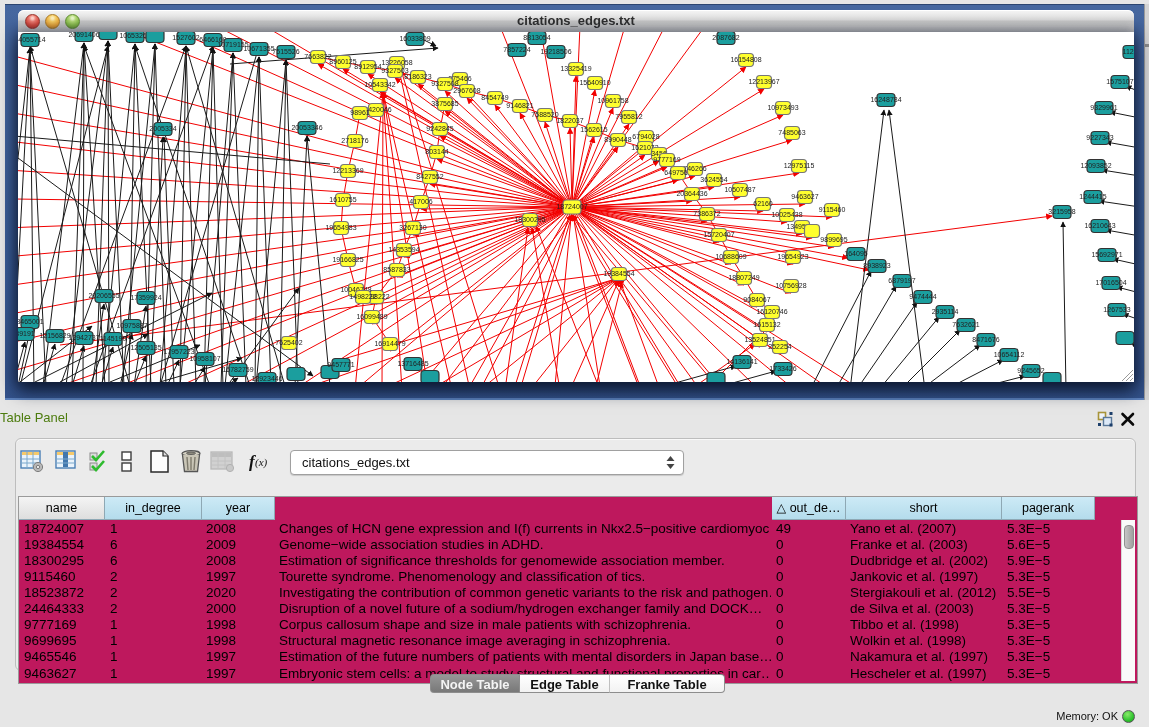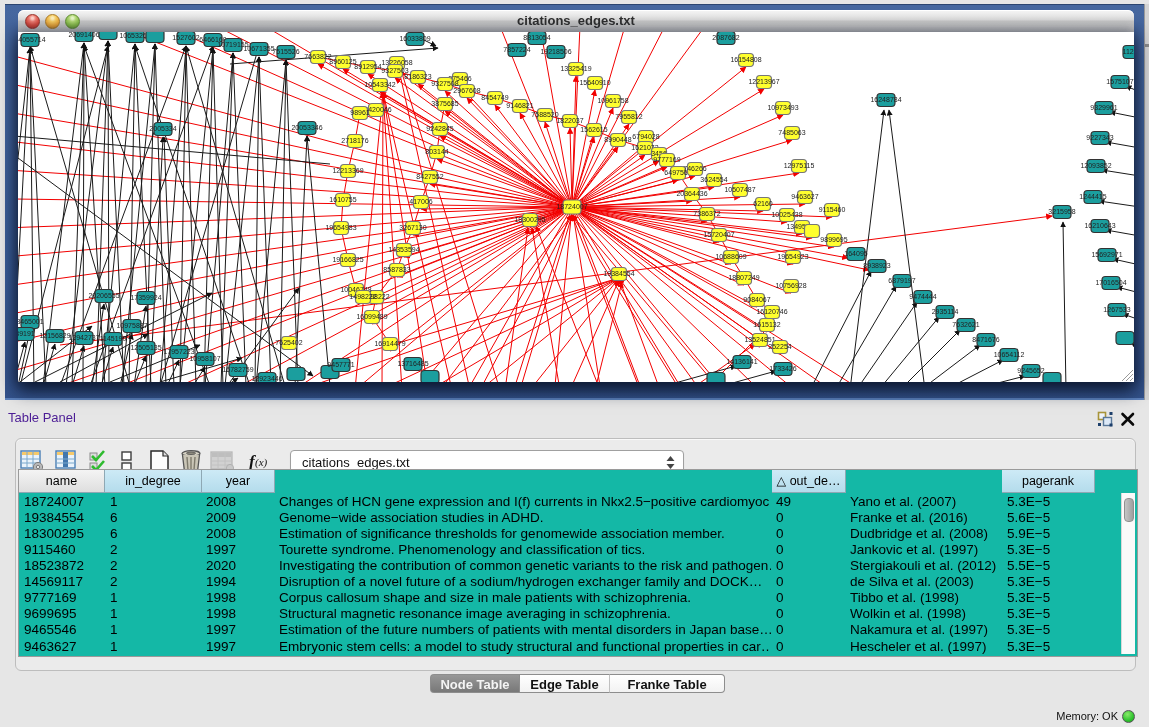--- a/index.html
+++ b/index.html
@@ -19,32 +19,32 @@
         background:linear-gradient(#f6f6f6,#dcdcdc 45%,#c9c9c9 50%,#cfcfcf);
         border-bottom:1px solid #8e8e8e;box-shadow:inset 0 1px 0 #fff;}
   #tbar .tt{position:absolute;left:0;right:0;top:3px;text-align:center;
         font-size:13px;font-weight:bold;color:#303030;}
   .tl{position:absolute;top:4px;width:13px;height:13px;border-radius:50%;}
   #tl1{left:7px;background:radial-gradient(circle at 50% 25%,#ffd5cd 8%,#ee7b70 30%,#d94b40 60%,#ad352c);border:0.5px solid #9d352d;}
   #tl2{left:27px;background:radial-gradient(circle at 50% 25%,#fdf0c0 8%,#f8ce62 30%,#eda93c 60%,#bd7f26);border:0.5px solid #ad7d28;}
   #tl3{left:47px;background:radial-gradient(circle at 50% 25%,#e8f7cb 8%,#b3da75 30%,#8abf4b 60%,#649434);border:0.5px solid #639036;}
   
   
-  #tp-label{position:absolute;left:8px;top:410px;font-size:13px;color:#4c1d95;}
+  #tp-label{position:absolute;left:0;top:410px;font-size:13px;color:#4d7c0f;}
   #tp-icons{position:absolute;right:12px;top:411px;}
   #panel{position:absolute;left:15px;top:438px;width:1119px;height:231px;
          background:#ebebeb;border:1px solid #bdbdbd;border-radius:6px;
          box-shadow:inset 0 1px 0 rgba(255,255,255,.7);}
   
   #tbox{position:absolute;left:2px;top:11px;height:24px;width:1100px;}
   .dd{position:absolute;left:272px;top:0px;width:392px;height:23px;background:#fff;
       border:1px solid #a0a0a0;border-radius:4px;box-shadow:0 1px 1px rgba(0,0,0,.15);}
   .dd .t{position:absolute;left:11px;top:4px;font-size:13px;color:#111;}
   
-  #tbl{position:absolute;left:2px;top:30px;width:1118px;height:186px;background:#14b8a6;
+  #tbl{position:absolute;left:2px;top:57px;width:1118px;height:186px;background:#be185d;
        border:1px solid #9a9a9a;overflow:hidden;}
   .hrow{position:absolute;left:0;top:0px;height:23px;width:100%;font-size:12.5px;}
   .hc{position:absolute;top:0;height:22px;background:linear-gradient(#cdeaf6,#b4dcec);
       border-bottom:1px solid #8ea8b4;border-right:1px solid #8ea8b4;text-align:center;line-height:22px;color:#000;}
   .hc0{background:linear-gradient(#f4f4f4,#dedede);}
   .rows{position:absolute;left:0;top:24px;width:100%;font-size:13px;color:#000;}
   .r{position:absolute;height:16px;line-height:16px;font-size:13.5px;white-space:nowrap;}
   
   #sb{position:absolute;right:2px;top:23px;width:13px;height:161px;background:#fafafa;border-left:1px solid #d8d8d8;}
   #sb .th{position:absolute;left:2px;top:5px;width:8px;height:22px;border-radius:4px;
@@ -723,61 +723,62 @@
           <path d="M1.5 9L5.5 14L9.5 9z" fill="#444"></path>
         </svg>
       </div>
     </div>
     <div id="tbl">
       <div class="hrow">
         <div class="hc hc0" style="left:0;width:85px">name</div>
         <div class="hc" style="left:86px;width:96px">in_degree</div>
         <div class="hc" style="left:183px;width:72px">year</div>
         <div class="hc" style="left:753px;width:73px">△ out_de…</div>
+        <div class="hc" style="left:827px;width:155px">short</div>
         <div class="hc" style="left:983px;width:92px">pagerank</div>
       </div>
       <div class="rows">
         <div class="r" style="top:0.0px;left:5px">18724007</div>
         <div class="r" style="top:0.0px;left:91px">1</div>
         <div class="r" style="top:0.0px;left:187px">2008</div>
         <div class="r" style="top:0.0px;left:260px;width:492px;overflow:hidden">Changes of HCN gene expression and I(f) currents in Nkx2.5−positive cardiomyoc…</div>
         <div class="r" style="top:0.0px;left:757px">49</div>
         <div class="r" style="top:0.0px;left:831px">Yano et al. (2007)</div>
         <div class="r" style="top:0.0px;left:988px">5.3E−5</div>
         <div class="r" style="top:16.1px;left:5px">19384554</div>
         <div class="r" style="top:16.1px;left:91px">6</div>
         <div class="r" style="top:16.1px;left:187px">2009</div>
         <div class="r" style="top:16.1px;left:260px;width:492px;overflow:hidden">Genome−wide association studies in ADHD.</div>
         <div class="r" style="top:16.1px;left:757px">0</div>
-        <div class="r" style="top:16.1px;left:831px">Franke et al. (2016)</div>
+        <div class="r" style="top:16.1px;left:831px">Franke et al. (2003)</div>
         <div class="r" style="top:16.1px;left:988px">5.6E−5</div>
         <div class="r" style="top:32.1px;left:5px">18300295</div>
         <div class="r" style="top:32.1px;left:91px">6</div>
         <div class="r" style="top:32.1px;left:187px">2008</div>
         <div class="r" style="top:32.1px;left:260px;width:492px;overflow:hidden">Estimation of significance thresholds for genomewide association member.</div>
         <div class="r" style="top:32.1px;left:757px">0</div>
-        <div class="r" style="top:32.1px;left:831px">Dudbridge et al. (2008)</div>
+        <div class="r" style="top:32.1px;left:831px">Dudbridge et al. (2002)</div>
         <div class="r" style="top:32.1px;left:988px">5.9E−5</div>
         <div class="r" style="top:48.2px;left:5px">9115460</div>
         <div class="r" style="top:48.2px;left:91px">2</div>
         <div class="r" style="top:48.2px;left:187px">1997</div>
         <div class="r" style="top:48.2px;left:260px;width:492px;overflow:hidden">Tourette syndrome. Phenomenology and classification of tics.</div>
         <div class="r" style="top:48.2px;left:757px">0</div>
         <div class="r" style="top:48.2px;left:831px">Jankovic et al. (1997)</div>
         <div class="r" style="top:48.2px;left:988px">5.3E−5</div>
         <div class="r" style="top:64.2px;left:5px">18523872</div>
         <div class="r" style="top:64.2px;left:91px">2</div>
         <div class="r" style="top:64.2px;left:187px">2020</div>
         <div class="r" style="top:64.2px;left:260px;width:492px;overflow:hidden">Investigating the contribution of common genetic variants to the risk and pathogen…</div>
         <div class="r" style="top:64.2px;left:757px">0</div>
         <div class="r" style="top:64.2px;left:831px">Stergiakouli et al. (2012)</div>
         <div class="r" style="top:64.2px;left:988px">5.5E−5</div>
-        <div class="r" style="top:80.2px;left:5px">14569117</div>
+        <div class="r" style="top:80.2px;left:5px">24464333</div>
         <div class="r" style="top:80.2px;left:91px">2</div>
-        <div class="r" style="top:80.2px;left:187px">1994</div>
+        <div class="r" style="top:80.2px;left:187px">2000</div>
         <div class="r" style="top:80.2px;left:260px;width:492px;overflow:hidden">Disruption of a novel future of a sodium/hydrogen exchanger family and DOCK…</div>
         <div class="r" style="top:80.2px;left:757px">0</div>
         <div class="r" style="top:80.2px;left:831px">de Silva et al. (2003)</div>
         <div class="r" style="top:80.2px;left:988px">5.3E−5</div>
         <div class="r" style="top:96.3px;left:5px">9777169</div>
         <div class="r" style="top:96.3px;left:91px">1</div>
         <div class="r" style="top:96.3px;left:187px">1998</div>
         <div class="r" style="top:96.3px;left:260px;width:492px;overflow:hidden">Corpus callosum shape and size in male patients with schizophrenia.</div>
         <div class="r" style="top:96.3px;left:757px">0</div>
         <div class="r" style="top:96.3px;left:831px">Tibbo et al. (1998)</div>

